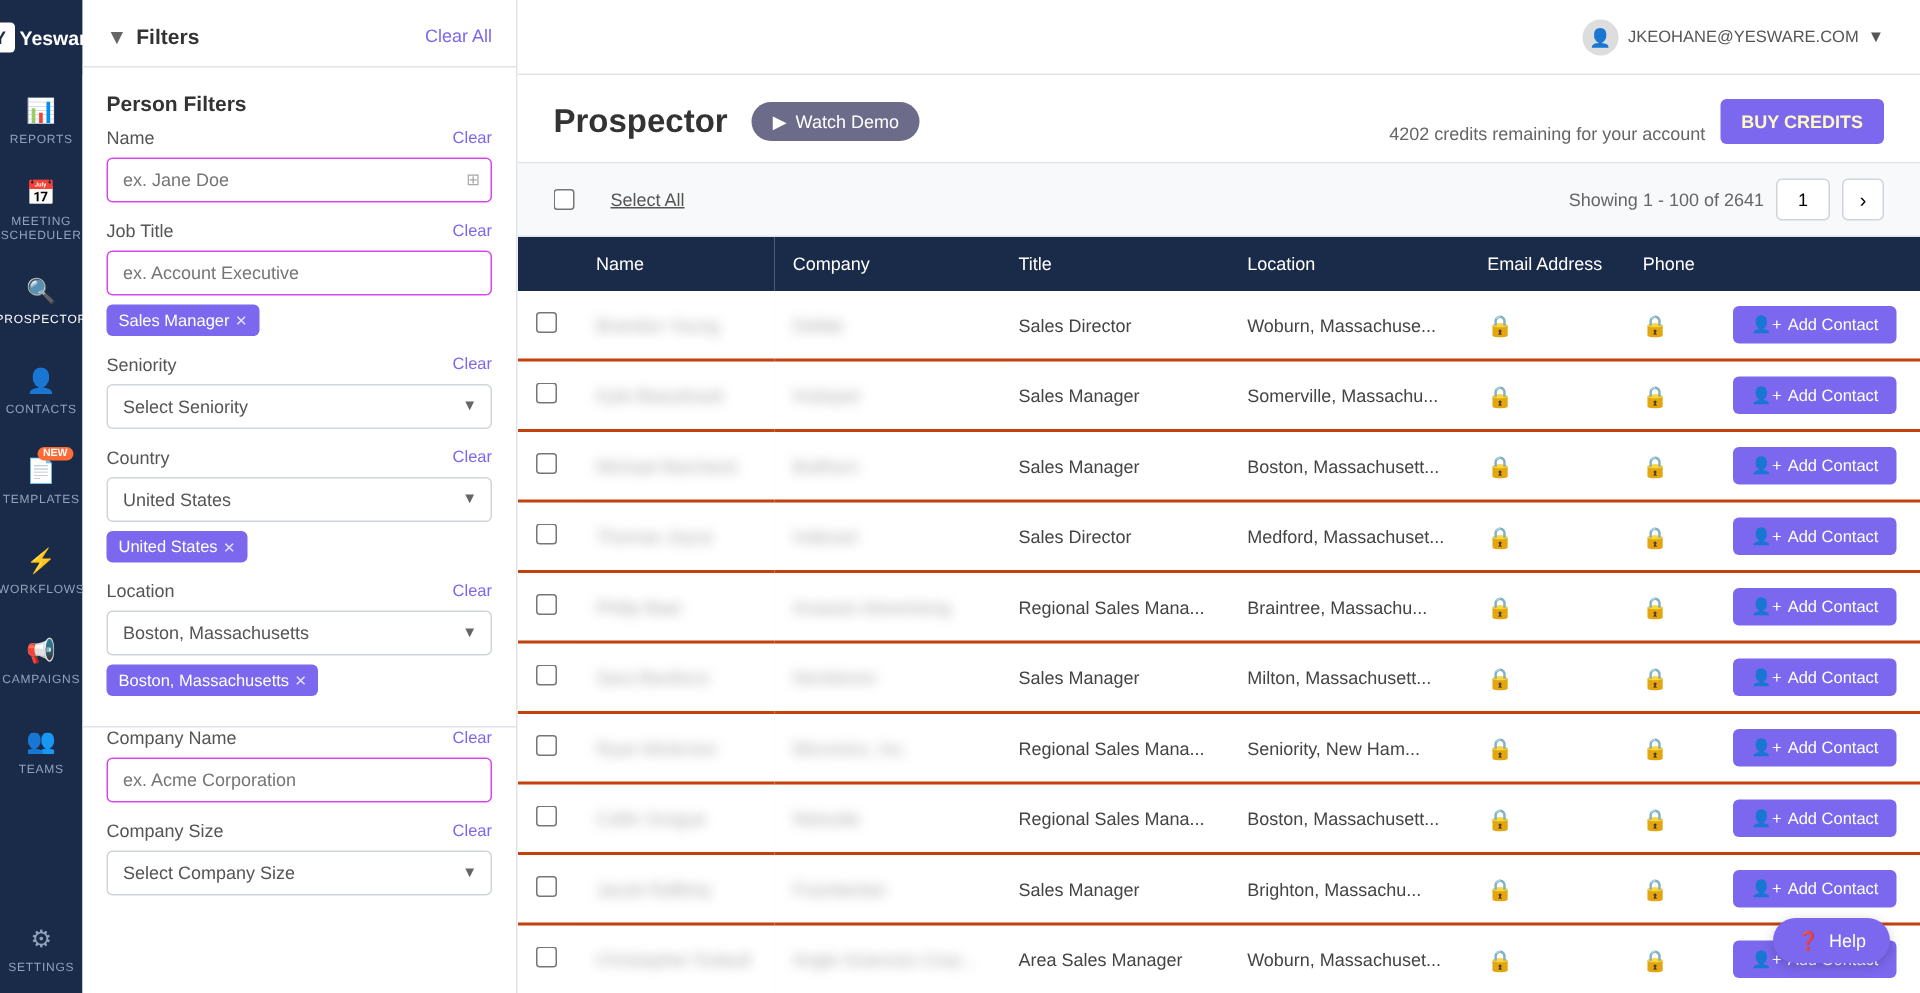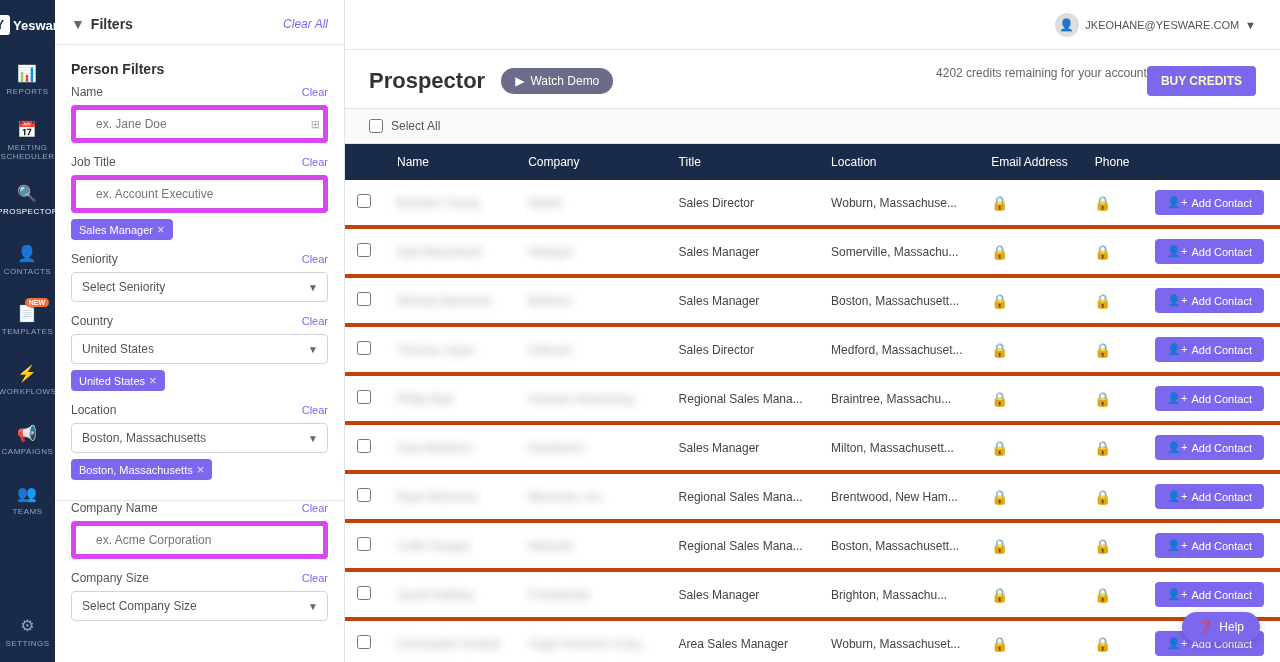--- a/index.html
+++ b/index.html
@@ -12,29 +12,29 @@
     .nav-item.active { color: #fff; }
     .nav-item .nav-icon { font-size: 16px; }
     .nav-item .nav-label { font-size: 8px; text-transform: uppercase; letter-spacing: 0.5px; }
     .nav-badge { position: absolute; top: 8px; right: 6px; background: #ff6b35; color: white; font-size: 7px; border-radius: 8px; padding: 1px 4px; font-weight: bold; }
 
     
     .sidebar { width: 290px; background: #fff; border-right: 1px solid #e0e3e8; overflow-y: auto; flex-shrink: 0; }
     .sidebar-header { display: flex; align-items: center; justify-content: space-between; padding: 16px 16px 12px; border-bottom: 1px solid #e0e3e8; }
     .sidebar-header-left { display: flex; align-items: center; gap: 6px; font-weight: 600; font-size: 14px; color: #333; }
     .filter-icon { color: #666; }
-    .clear-all-btn { color: #7b68ee; font-size: 12px; cursor: pointer; font-style: italic; }
+    .clear-all-btn { color: #7b68ee; font-size: 12px; cursor: pointer; }
 
     .section-title { font-weight: 600; font-size: 14px; color: #333; padding: 16px 16px 8px; }
     .filter-group { padding: 0 16px 12px; }
     .filter-label-row { display: flex; justify-content: space-between; align-items: center; margin-bottom: 6px; }
     .filter-label { font-size: 12px; color: #555; font-weight: 500; }
     .filter-clear { color: #7b68ee; font-size: 11px; cursor: pointer; }
 
-    .filter-input { width: 100%; border: 5px solid #d946ef; border-radius: 4px; padding: 7px 20px; font-size: 12px; color: #999; outline: none; }
+    .filter-input { width: 100%; border: 1px solid #d946ef; border-radius: 4px; padding: 7px 10px; font-size: 12px; color: #999; outline: none; }
     .select-wrapper { position: relative; }
     .select-wrapper select { width: 100%; border: 1px solid #d0d4db; border-radius: 4px; padding: 7px 10px; font-size: 12px; color: #555; outline: none; appearance: none; background: white; cursor: pointer; }
     .select-arrow { position: absolute; right: 10px; top: 50%; transform: translateY(-50%); pointer-events: none; color: #666; font-size: 10px; }
 
     .tag { display: inline-flex; align-items: center; gap: 4px; background: #7b68ee; color: white; border-radius: 4px; padding: 4px 8px; font-size: 11px; margin-top: 6px; }
     .tag .tag-remove { cursor: pointer; font-size: 13px; line-height: 1; opacity: 0.8; }
 
     .company-section-divider { border-top: 1px solid #e0e3e8; margin-top: 8px; }
 
     
@@ -42,35 +42,35 @@
 
     
     .top-bar { background: #fff; border-bottom: 1px solid #e0e3e8; padding: 0 24px; height: 50px; display: flex; align-items: center; justify-content: space-between; flex-shrink: 0; }
     .user-info { display: flex; align-items: center; gap: 6px; color: #555; font-size: 11px; cursor: pointer; }
     .user-avatar { width: 24px; height: 24px; border-radius: 50%; background: #ddd; display: flex; align-items: center; justify-content: center; font-size: 12px; color: #666; }
 
     
     .prospector-header { background: #fff; padding: 16px 24px 12px; border-bottom: 1px solid #e0e3e8; display: flex; align-items: center; justify-content: space-between; flex-shrink: 0; }
     .prospector-title { font-size: 22px; font-weight: 600; color: #333; }
     .watch-demo-btn { display: flex; align-items: center; gap: 6px; background: #6c6c8a; color: white; border: none; border-radius: 20px; padding: 6px 14px; font-size: 12px; cursor: pointer; }
-    .credits-area { display: flex; align-items: flex-start; }
+    .credits-area { display: flex; align-items: flex-end; gap: 10px; }
     .credits-text { font-size: 12px; color: #666; }
     .buy-credits-btn { background: #7b68ee; color: #fef9c3; border: none; border-radius: 4px; padding: 8px 14px; font-size: 12px; font-weight: 600; cursor: pointer; }
     .table-controls { background: #f8f9fa; padding: 10px 24px; display: flex; align-items: center; justify-content: space-between; border-bottom: 1px solid #e0e3e8; flex-shrink: 0; }
-    .select-all-row { display: flex; align-items: center; gap: 8px; font-size: 12px; color: #555; }
+    .select-all-row { display: flex; align-items: center; gap: 24px; font-size: 12px; color: #555; text-decoration: underline; }
     .pagination-area { display: flex; align-items: center; gap: 8px; font-size: 12px; color: #666; }
     .page-input { width: 36px; height: 28px; border: 1px solid #d0d4db; border-radius: 4px; text-align: center; font-size: 12px; }
     .page-next-btn { width: 28px; height: 28px; border: 1px solid #d0d4db; border-radius: 4px; background: white; cursor: pointer; display: flex; align-items: center; justify-content: center; }
 
     .data-table { width: 100%; overflow-y: auto; flex: 1; }
     table { width: 100%; border-collapse: collapse; }
     thead tr { background: #1a2b4a; color: white; }
     thead th { padding: 11px 12px; text-align: left; font-size: 12px; font-weight: 500; white-space: nowrap; }
     thead th:first-child { width: 40px; }
-    tbody tr { border-bottom: 4px solid #c2410c; background: white; }
+    tbody tr { border-bottom: 2px solid #c2410c; background: white; }
     tbody td { padding: 10px 12px; font-size: 12px; color: #444; vertical-align: middle; }
     tbody td:first-child { width: 40px; }
 
     .blurred { filter: blur(4px); user-select: none; color: #aaa; }
     .lock-icon { color: #bbb; font-size: 14px; }
     .add-contact-btn { background: #7b68ee; color: white; border: none; border-radius: 4px; padding: 6px 12px; font-size: 11px; font-weight: 500; cursor: pointer; white-space: nowrap; display: flex; align-items: center; gap: 4px; }
     input[type="checkbox"] { width: 14px; height: 14px; cursor: pointer; accent-color: #7b68ee; }
 
     
     .help-btn { position: fixed; bottom: 20px; right: 20px; background: #7b68ee; color: white; border-radius: 20px; padding: 8px 16px; font-size: 12px; display: flex; align-items: center; gap: 6px; cursor: pointer; box-shadow: 0 2px 8px rgba(0,0,0,0.2); z-index: 100; }
@@ -264,20 +264,25 @@
     <div class="credits-area">
       <span class="credits-text">4202 credits remaining for your account</span>
       <button class="buy-credits-btn">BUY CREDITS</button>
     </div>
   </div>
 
   <div class="table-controls">
     <div class="select-all-row">
       <input type="checkbox" style="">
       <span>Select All</span>
+    </div>
+    <div class="pagination-area">
+      <span>Showing 1 - 100 of 2641</span>
+      <input type="text" class="page-input" value="1" style="">
+      <button class="page-next-btn">›</button>
     </div>
   </div>
 
   <div class="data-table">
     <table>
       <thead>
         <tr>
           <th></th>
           <th>Name</th>
           <th>Company</th>
@@ -377,21 +382,21 @@
           <span>👤+</span>
           <span>Add Contact</span>
         </button>
       </td>
     </tr>
           <tr>
       <td><input type="checkbox" style=""></td>
       <td class="blurred">Ryan Mclernon</td>
       <td class="blurred">Micronics, Inc.</td>
       <td>Regional Sales Mana...</td>
-      <td>Brentwood, New Ham...</td>
+      <td>Seniority, New Ham...</td>
       <td><span class="lock-icon">🔒</span></td>
       <td><span class="lock-icon">🔒</span></td>
       <td>
         <button class="add-contact-btn">
           <span>👤+</span>
           <span>Add Contact</span>
         </button>
       </td>
     </tr>
           <tr>

